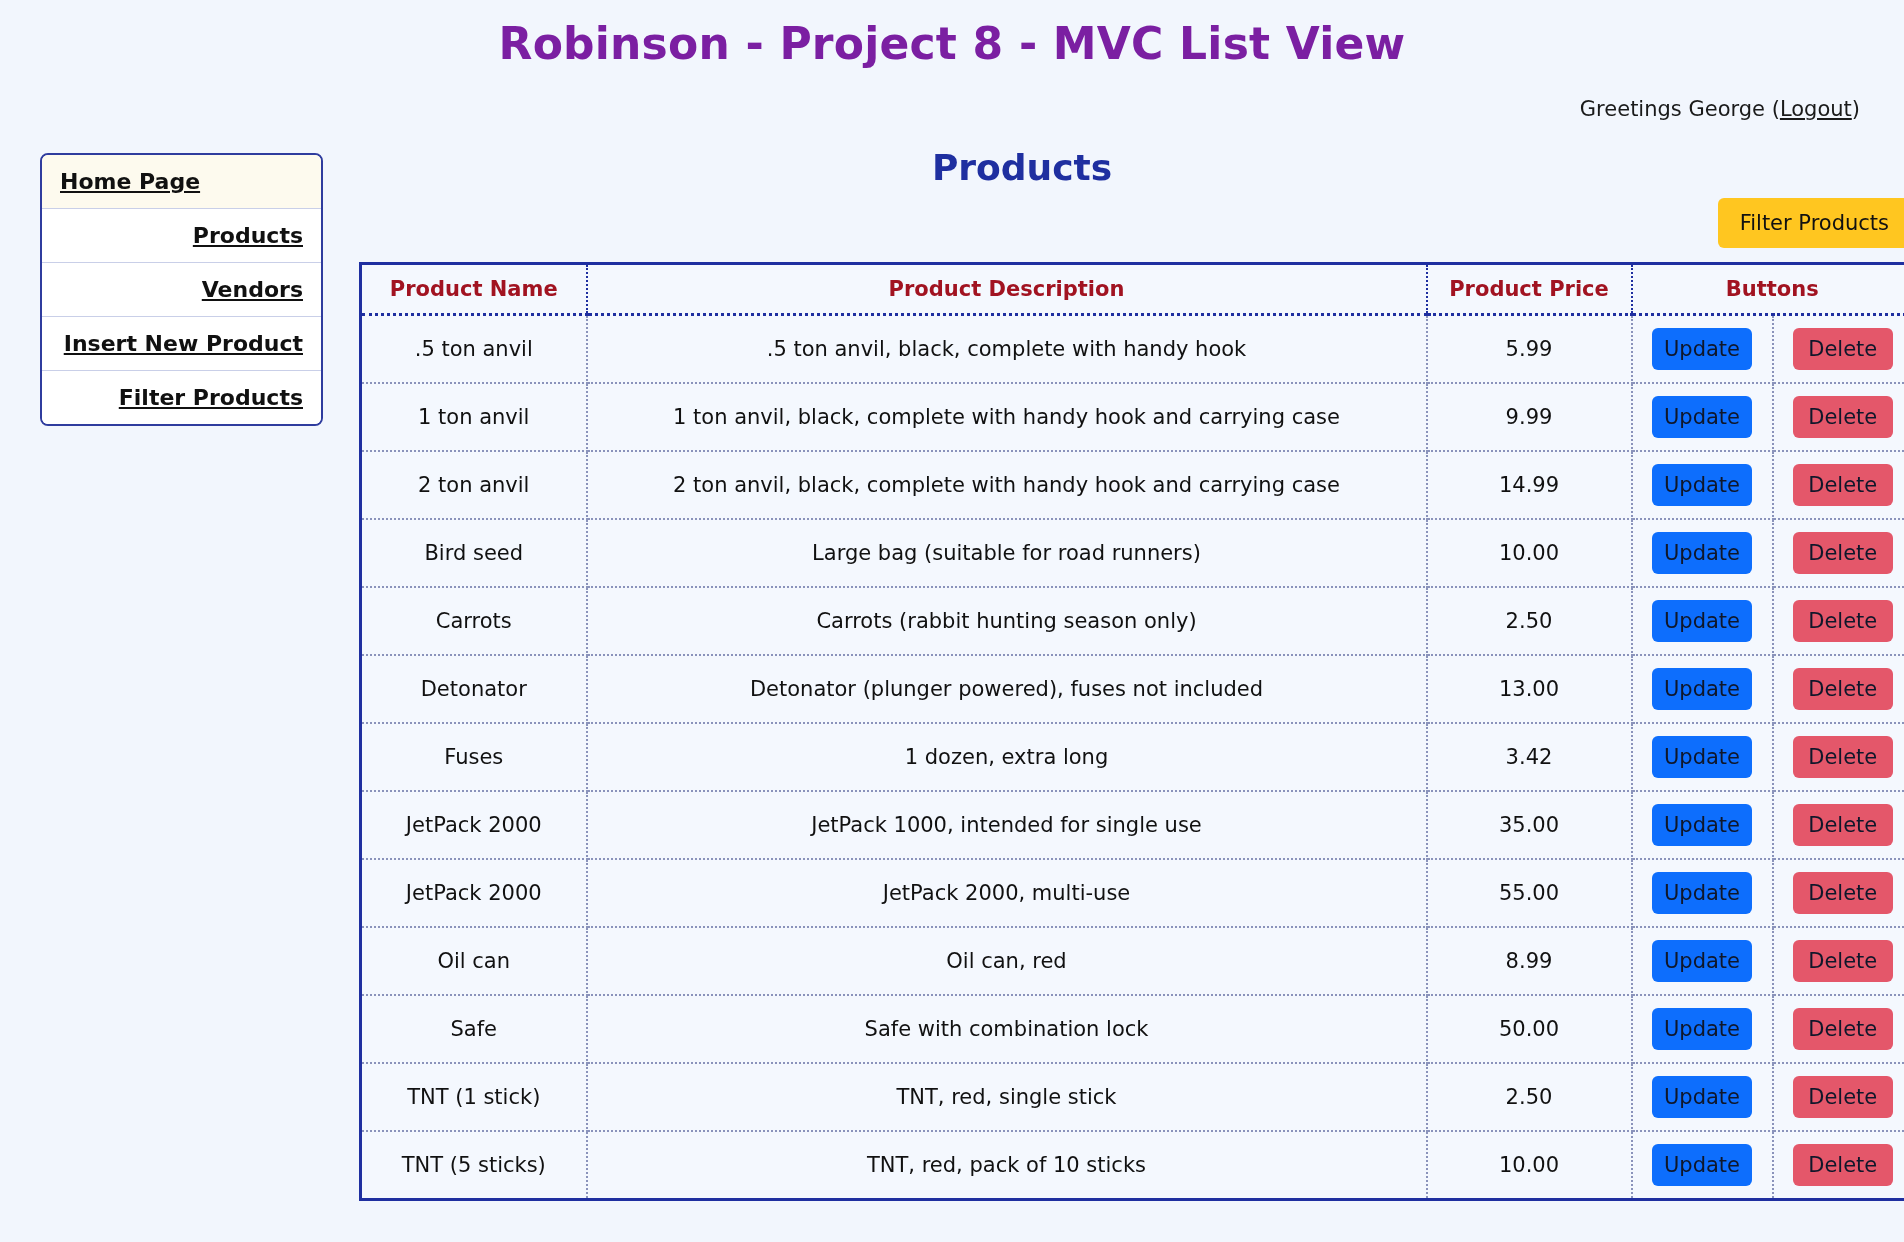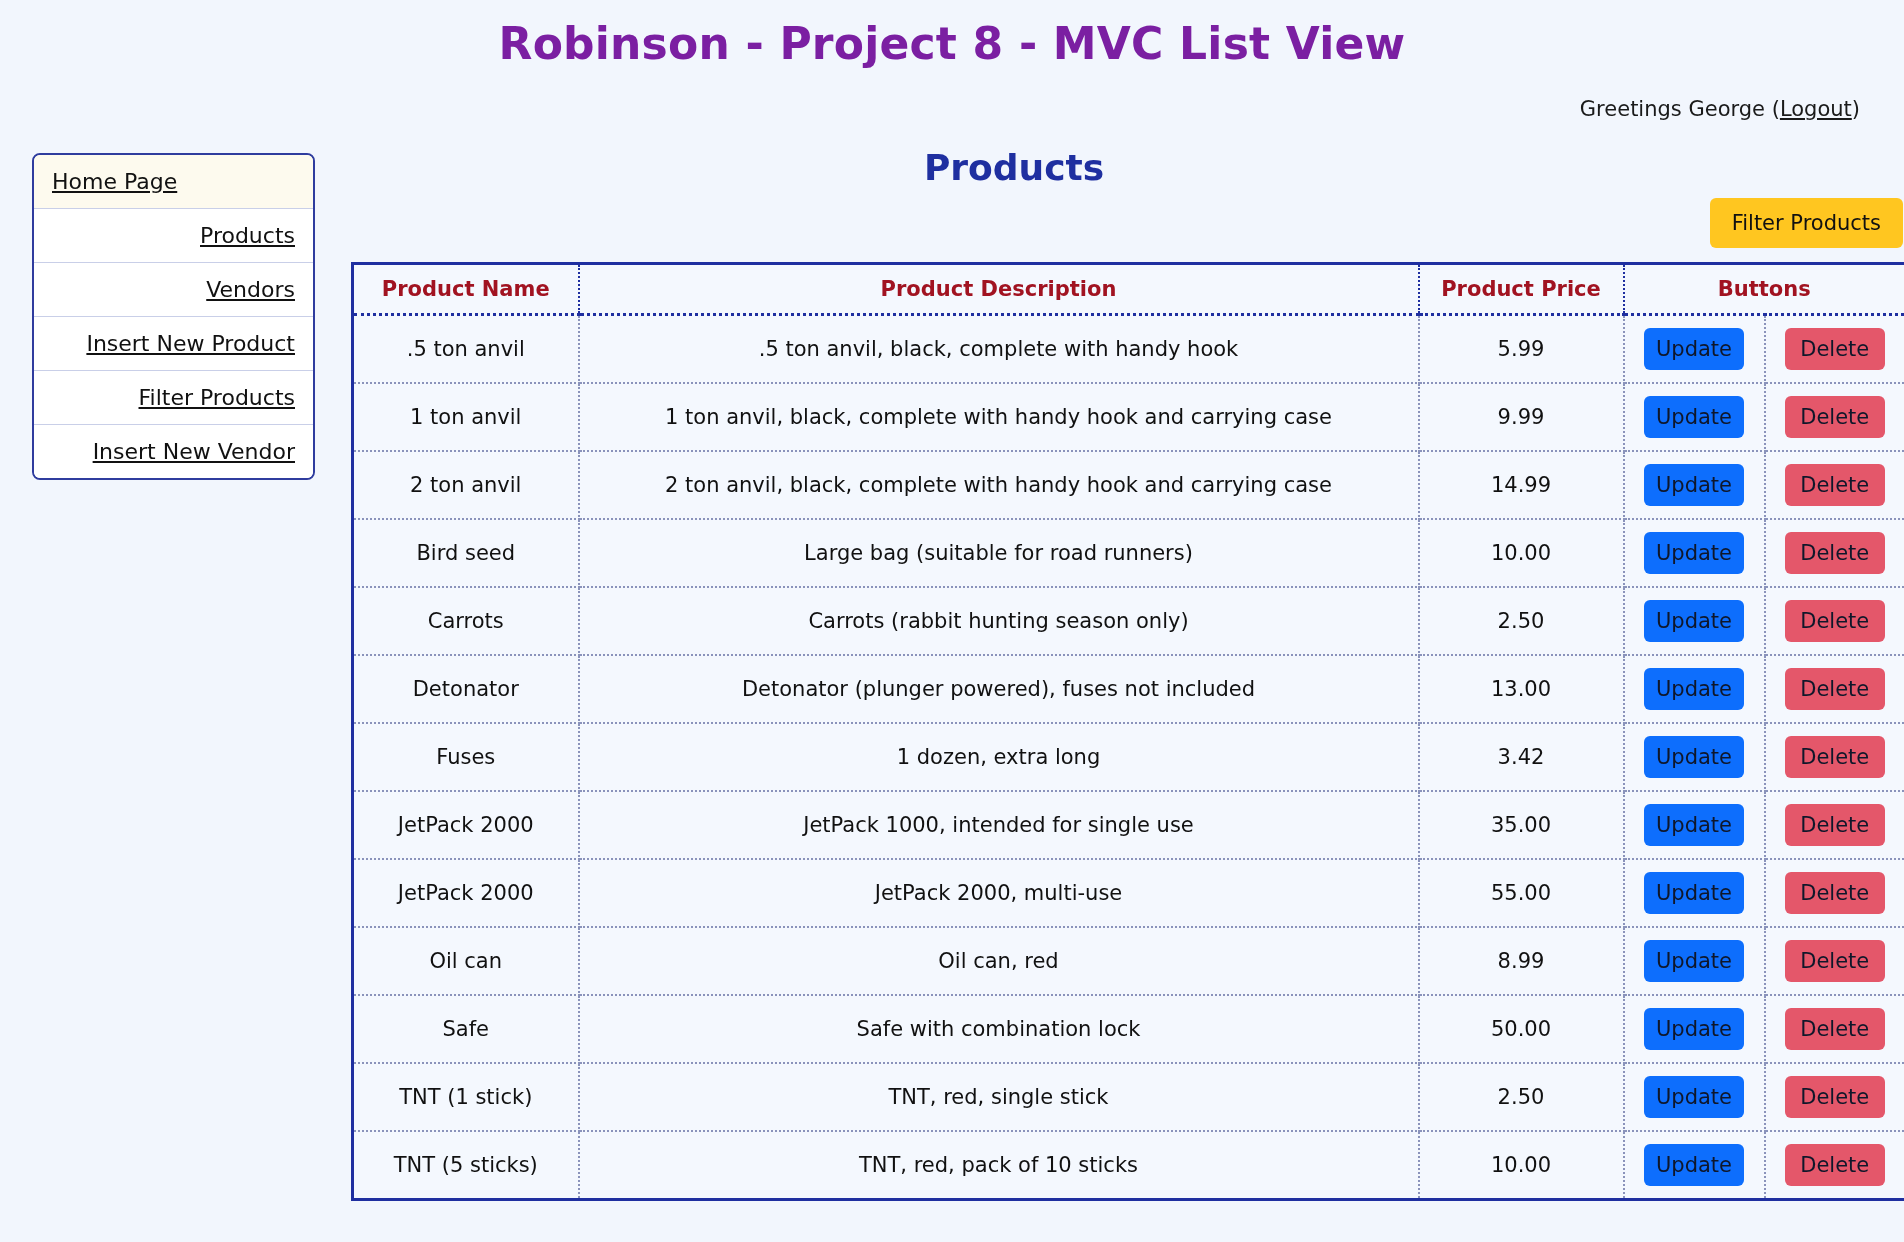--- a/index.html
+++ b/index.html
@@ -30,27 +30,28 @@
     text-decoration: underline;
   }
   .layout {
     display: flex;
     align-items: flex-start;
     margin-top: 4px;
   }
   
   .sidebar {
     width: 283px;
-    margin-left: 32px;
+    margin-left: 40px;
     margin-top: 28px;
     border: 2px solid #2f3c9e;
     border-radius: 8px;
     overflow: hidden;
     background: #ffffff;
     flex: none;
+    font-weight: bold;
   }
   .nav-item {
     display: block;
     padding: 14px 18px;
     font-size: 22px;
     border-bottom: 1px solid #c9cfe8;
     background: #ffffff;
     cursor: pointer;
     white-space: nowrap;
   }
@@ -160,23 +161,20 @@
       <span>Products</span>
     </div>
     <div class="nav-item right">
       <span>Vendors</span>
     </div>
     <div class="nav-item left">
       <span>Insert New Product</span>
     </div>
     <div class="nav-item left">
       <span>Filter Products</span>
-    </div>
-    <div class="nav-item left">
-      <span>Insert New Vendor</span>
     </div>
   </nav>
 
   <div class="main">
     <h2 class="section-title">Products</h2>
 
     <div class="filter-btn-wrap">
       <button class="filter-btn">Filter Products</button>
     </div>
 

